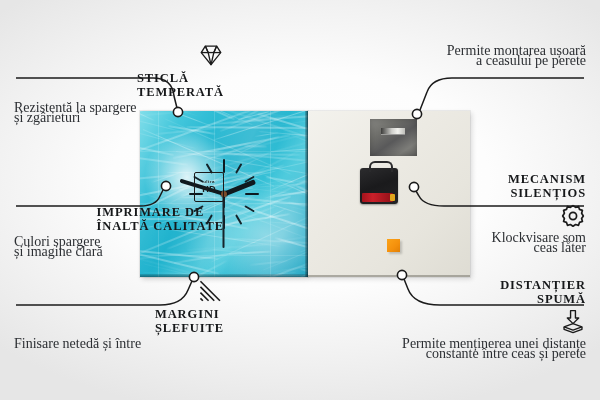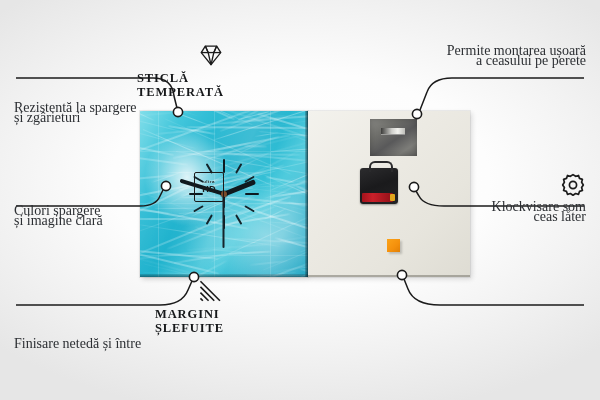--- a/index.html
+++ b/index.html
@@ -365,20 +365,22 @@
     <div class="sub">Rezistentă la spargere
 și zgârieturi</div>
   </div>
 
   <div class="callout left" id="c-print">
     <div class="head">
       <span class="hd-badge">
         <span class="u">ultra</span>
         <span class="h">HD</span>
       </span>
+      <span class="title">IMPRIMARE DE
+ÎNALTĂ CALITATE</span>
     </div>
     <div class="sub">Culori spargere
 și imagine clară</div>
   </div>
 
   <div class="callout left" id="c-edges">
     <div class="head">
       <span class="ico">
         <svg viewBox="0 0 32 32">
             <g stroke="#1b1b1b" stroke-width="2" stroke-linecap="butt">
@@ -395,27 +397,46 @@
     <div class="sub">Finisare netedă și între</div>
   </div>
 
   <div class="callout right" id="c-handles">
     <div class="sub">Permite montarea ușoară
 a ceasului pe perete</div>
   </div>
 
   <div class="callout right" id="c-mech">
     <div class="head">
+      <span class="title">MECANISM
+SILENȚIOS</span>
       <span class="ico">
         <svg viewBox="0 0 32 32">
             <g fill="none" stroke="#1b1b1b" stroke-width="2.1">
           <path d="M16 3.2 l3.2 2.1 3.6-1.0 1.2 3.6 3.6 1.2 -1.0 3.6 2.1 3.2 -2.1 3.2 1.0 3.6 -3.6 1.2 -1.2 3.6 -3.6 -1.0 -3.2 2.1 -3.2 -2.1 -3.6 1.0 -1.2 -3.6 -3.6 -1.2 1.0 -3.6 -2.1 -3.2 2.1 -3.2 -1.0 -3.6 3.6 -1.2 1.2 -3.6 3.6 1.0 Z" stroke-linejoin="round"></path>
           <circle cx="16" cy="16" r="4.4"></circle>
             </g>
           </svg>
       </span>
     </div>
     <div class="sub">Klockvisare som
 ceas låter</div>
   </div>
 
+  <div class="callout right" id="c-spacer">
+    <div class="head">
+      <span class="title">DISTANȚIER
+SPUMĂ</span>
+      <span class="ico">
+        <svg viewBox="0 0 32 32">
+            <g fill="none" stroke="#1b1b1b" stroke-width="1.7" stroke-linejoin="round">
+          <path d="M13 2 L19 2 L19 11 L23 11 L16 18 L9 11 L13 11 Z"></path>
+          <path d="M16 18 L27 22 L16 26 L5 22 Z"></path>
+          <path d="M5 22 L5 25 L16 29 L27 25 L27 22"></path>
+            </g>
+          </svg>
+      </span>
+    </div>
+    <div class="sub">Permite menținerea unei distanțe
+constante între ceas și perete</div>
+  </div>
 
 </div>
 
 </body></html>

